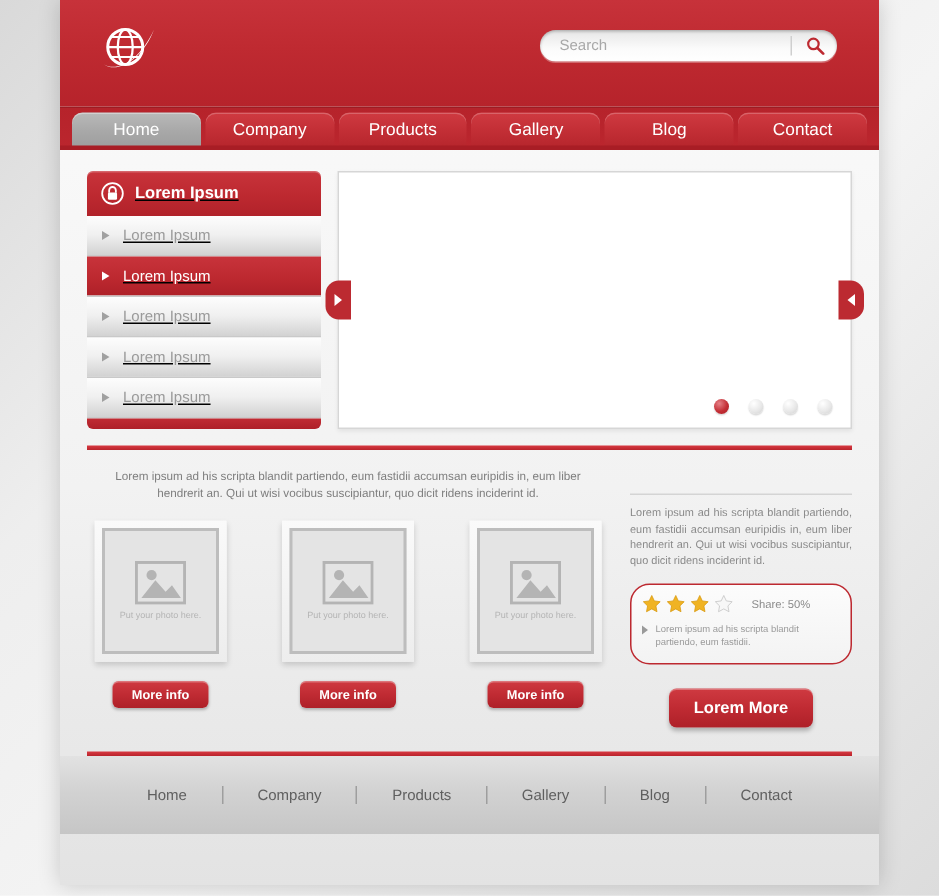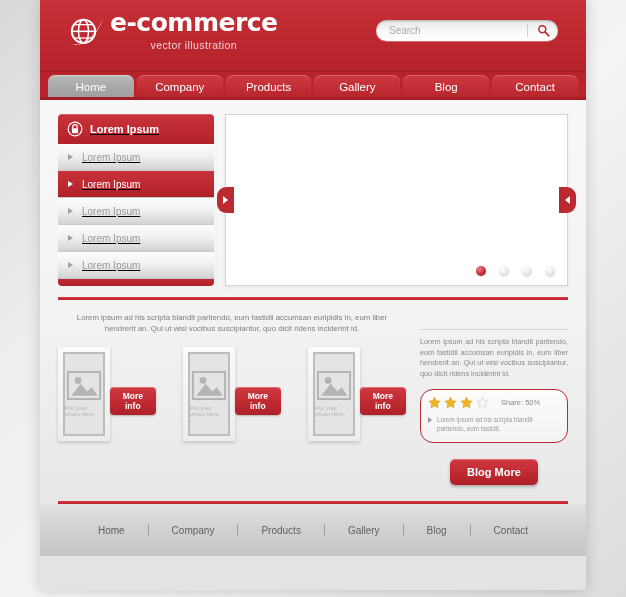--- a/index.html
+++ b/index.html
@@ -27,21 +27,21 @@
   .logo-title {
     font-family: "DejaVu Sans", sans-serif;
     font-size: 25px; font-weight: bold; color: #ffffff;
     letter-spacing: -0.5px; line-height: 30px;
   }
   .logo-sub {
     font-size: 10.5px; color: #f0d3d5; letter-spacing: 0.4px;
     text-align: center; margin-top: 1px;
   }
   .search-box {
-    position: absolute; right: 28px; top: 20px; width: 182px; height: 21px;
+    position: absolute; right: 28px; top: 20px; width: 198px; height: 21px;
     background: linear-gradient(180deg, #e6e6e6 0%, #fbfbfb 60%, #ffffff 100%);
     border-radius: 11px; box-shadow: inset 0 1px 2px rgba(0,0,0,0.25), 0 1px 0 rgba(255,255,255,0.3);
     display: flex; align-items: center;
   }
   .search-input {
     flex: 1; border: none; outline: none; background: transparent;
     font-family: "Liberation Sans", sans-serif; font-size: 10px; color: #999;
     padding-left: 13px;
   }
   .search-input::placeholder { color: #a8a8a8; }
@@ -125,21 +125,21 @@
   }
   .dot.active { background: radial-gradient(circle at 35% 30%, #e58086 0%, #c32e35 55%, #a81d25 100%); }
 
   .rule { height: 3px; background: linear-gradient(180deg, #d83a42 0%, #b9232b 100%); margin: 11px 18px 0 18px; }
 
   
   .content { display: flex; padding: 0 18px; gap: 14px; }
   .col-left { width: 348px; padding-top: 12px; }
   .intro { font-size: 7.8px; line-height: 11px; color: #7e7e7e; text-align: center; padding: 0 8px; }
   .cards { display: flex; justify-content: space-between; margin-top: 13px; }
-  .card { width: 98px; display: flex; flex-direction: row; align-items: center; }
+  .card { width: 98px; display: flex; flex-direction: column; align-items: center; }
   .photo-frame {
     width: 88px; height: 94px; padding: 5px;
     background: linear-gradient(180deg, #fafafa 0%, #ededed 100%);
     box-shadow: 0 2px 4px rgba(0,0,0,0.16);
   }
   .photo-inner {
     width: 100%; height: 100%; border: 2px solid #bdbdbd;
     background: #e4e4e4; display: flex; flex-direction: column;
     align-items: center; justify-content: center; gap: 5px;
   }
@@ -195,24 +195,20 @@
   <div class="header">
     <div class="logo-wrap">
       <svg class="globe" viewBox="0 0 48 48">
         <ellipse cx="21" cy="22" rx="14" ry="14" fill="none" stroke="#fff" stroke-width="2.4"></ellipse>
         <ellipse cx="21" cy="22" rx="6" ry="14" fill="none" stroke="#fff" stroke-width="1.8"></ellipse>
         <line x1="7" y1="22" x2="35" y2="22" stroke="#fff" stroke-width="1.8"></line>
         <line x1="9.5" y1="14" x2="32.5" y2="14" stroke="#fff" stroke-width="1.5"></line>
         <line x1="9.5" y1="30" x2="32.5" y2="30" stroke="#fff" stroke-width="1.5"></line>
         <path d="M4 36 C14 42 32 34 44 8 C36 30 16 44 4 36 Z" fill="#fff"></path>
       </svg>
-      <div class="logo-text">
-        <div class="logo-title">e-commerce</div>
-        <div class="logo-sub">vector illustration</div>
-      </div>
     </div>
 
     <div class="search-box">
       <input class="search-input" type="text" placeholder="Search" style="">
       <div class="search-divider"></div>
       <button class="search-btn">
         <svg width="13" height="13" viewBox="0 0 16 16">
           <circle cx="6.5" cy="6.5" r="4.3" fill="none" stroke="#bd2930" stroke-width="1.8"></circle>
           <line x1="9.8" y1="9.8" x2="14.5" y2="14.5" stroke="#bd2930" stroke-width="2.2" stroke-linecap="round"></line>
         </svg>
@@ -352,21 +348,21 @@
           </svg>
           <span class="share-txt">Share: 50%</span>
         </div>
         <div class="bullet-row">
           <span class="bullet-tri"></span>
           <span class="bullet-txt">Lorem ipsum ad his scripta blandit partiendo, eum fastidii.</span>
         </div>
       </div>
 
       <div class="readmore-wrap">
-        <button class="btn-readmore">Blog More</button>
+        <button class="btn-readmore">Lorem More</button>
       </div>
     </div>
   </div>
 
   <div class="rule-bot"></div>
 
   <div class="footer">
     <span class="f-link">Home</span>
     <span class="f-sep"></span>
     <span class="f-link">Company</span>

